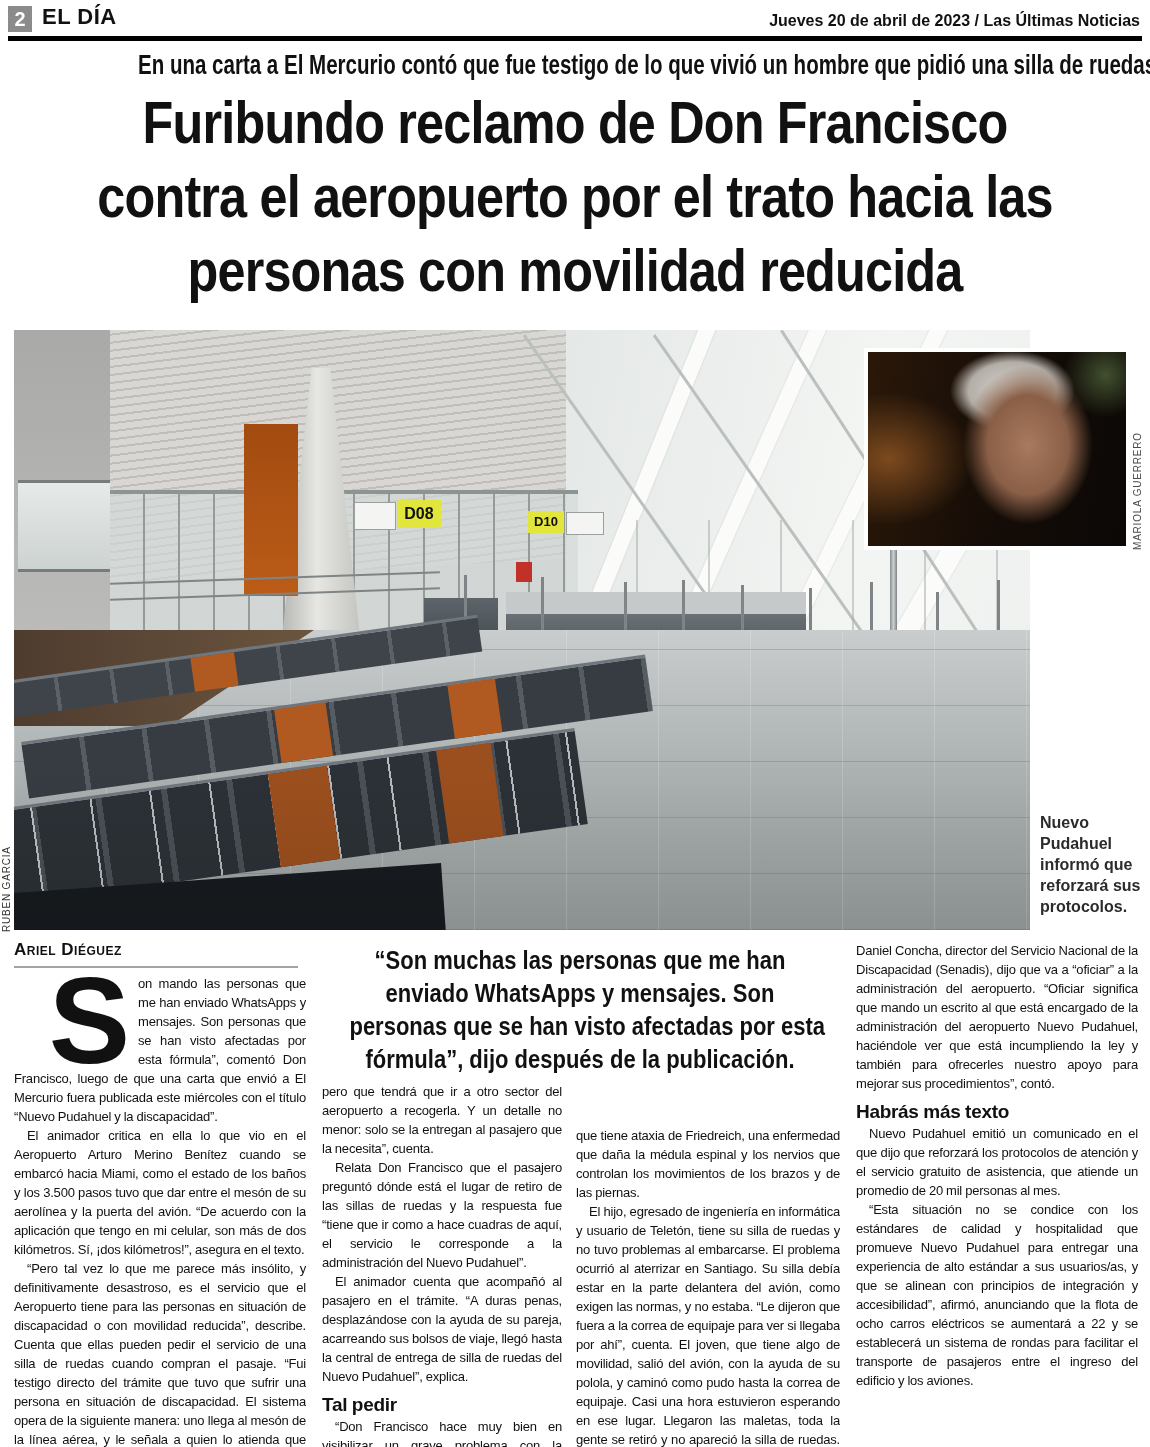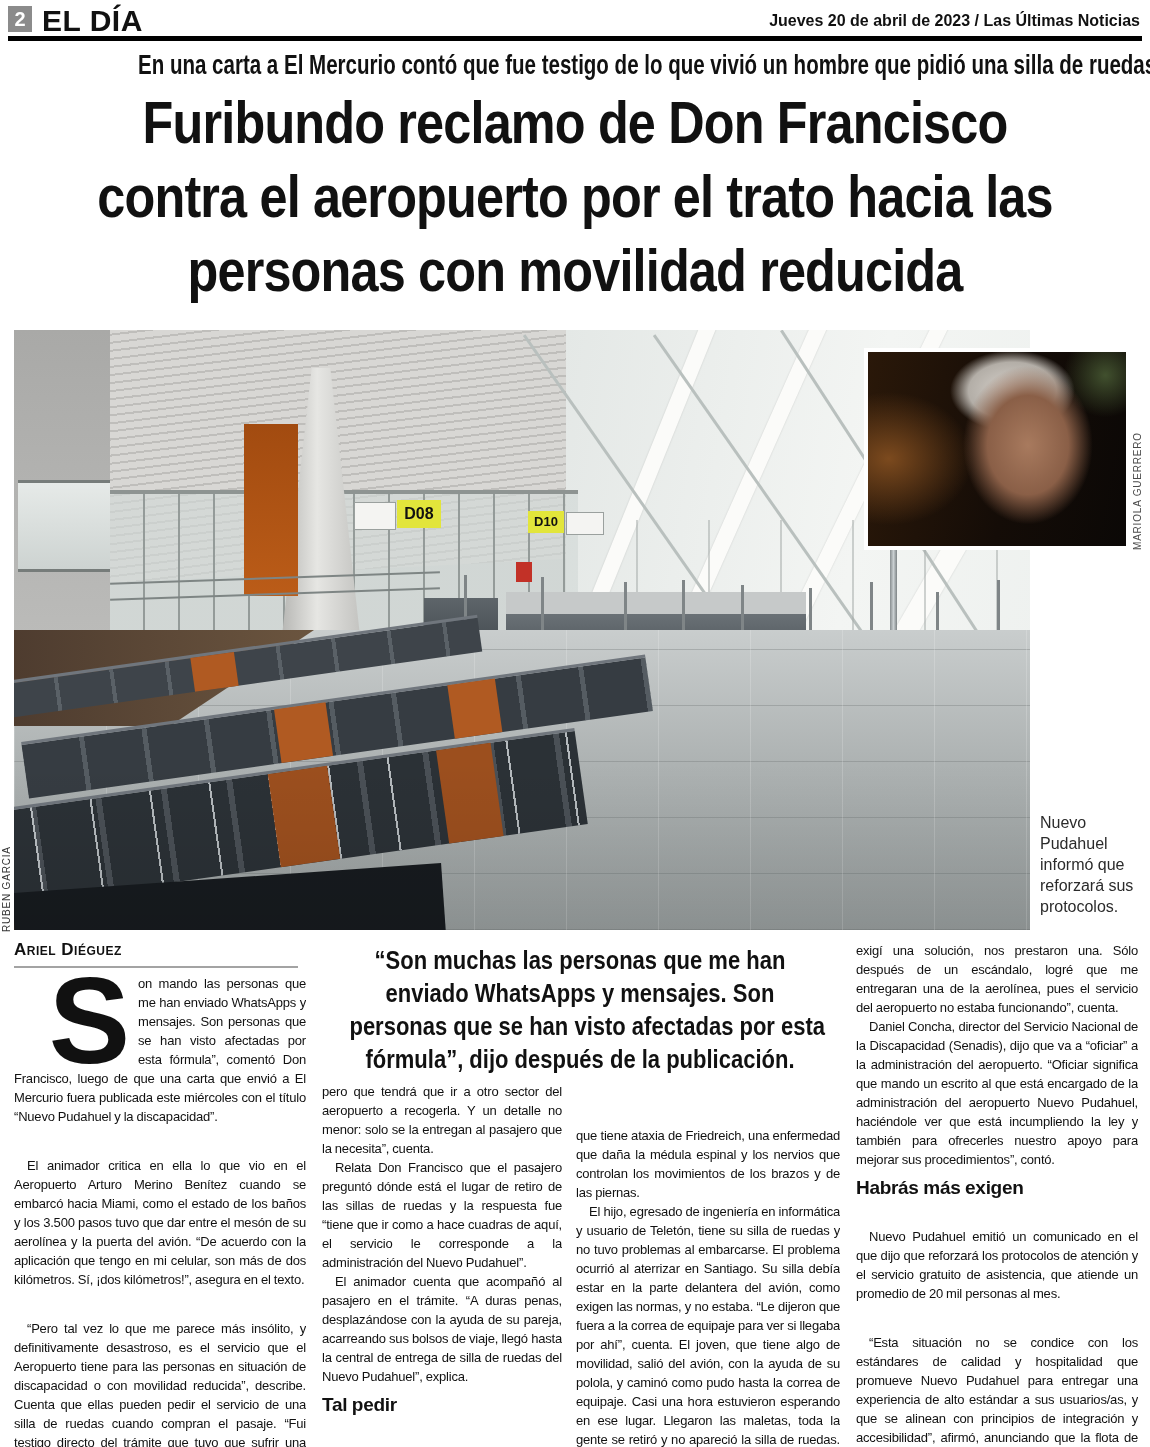--- a/index.html
+++ b/index.html
@@ -3,21 +3,21 @@
 <meta charset="utf-8">
 <style>
   html,body{margin:0;padding:0;background:#e8e8e8;}
   .page{position:relative;width:1150px;height:1447px;background:#fff;margin:0 auto;
         font-family:"Liberation Sans",sans-serif;color:#111;overflow:hidden;}
 
   
   .header{position:absolute;left:8px;right:8px;top:4px;height:32px;border-bottom:5px solid #000;}
   .pagenum{position:absolute;left:0;top:2px;width:24px;height:26px;background:#8b8b8b;color:#fff;
            font-weight:bold;font-size:20px;text-align:center;line-height:26px;}
-  .masthead{position:absolute;left:34px;top:0;font-weight:bold;font-size:30px;letter-spacing:.5px;}
+  .masthead{position:absolute;left:34px;top:0;font-weight:bold;font-size:22px;letter-spacing:.5px;}
   .dateline{position:absolute;right:2px;top:8px;font-weight:bold;font-size:16px;}
 
   
   .kicker{position:absolute;left:0;top:50px;width:1150px;text-align:center;font-weight:bold;
           font-size:27px;white-space:nowrap;transform:scaleX(.76);transform-origin:50% 0;}
   .headline{position:absolute;left:0;top:86px;width:1150px;text-align:center;font-weight:bold;
             font-size:60px;line-height:74px;letter-spacing:-1px;transform:scaleX(.84);transform-origin:50% 0;}
   .headline div{white-space:nowrap;}
 
   
@@ -84,21 +84,21 @@
            font-size:10px;letter-spacing:.8px;color:#4a4a4a;white-space:nowrap;}
   .caption{position:absolute;width:108px;font-size:16px;line-height:21px;color:#2b2b2b;}
 
   
   .byline{position:absolute;left:14px;top:940px;width:284px;font-variant:small-caps;font-weight:bold;
           font-size:17px;letter-spacing:.5px;border-bottom:2px solid #a3a3a3;padding-bottom:6px;}
   .col{position:absolute;font-size:13px;line-height:19px;text-align:justify;overflow:hidden;
        letter-spacing:-.2px;word-spacing:-.3px;hyphens:auto;}
   .col p{margin:0;}
   .col .plist p + p{text-indent:13px;}
-  .col .indent-first p{text-indent:13px;margin-top:30px;}
+  .col .indent-first p{text-indent:13px;}
   .col h3{font-size:19px;margin:9px 0 3px;letter-spacing:-.3px;text-align:left;}
   .col1{left:14px;top:974px;width:292px;height:473px;}
   .col2{left:322px;top:1082px;width:240px;height:365px;}
   .col3{left:576px;top:1126px;width:264px;height:365px;}
   .col4{left:856px;top:941px;width:282px;height:506px;}
   .dc{float:left;width:116px;height:90px;position:relative;margin:2px 8px 0 0;}
   .dc-s{position:absolute;right:0;top:-16px;font-size:122px;font-weight:bold;line-height:1;}
   .pullquote{position:absolute;left:318px;top:944px;width:524px;text-align:center;font-weight:bold;
              font-size:25px;line-height:33px;transform:scaleX(.88);transform-origin:50% 0;}
   .pullquote div{white-space:nowrap;}
@@ -178,21 +178,21 @@
       <div class="chip" style="left:300px;width:60px;background:#9c4f1e;"></div>
       <div class="chip" style="left:470px;width:55px;background:#9c4f1e;"></div>
     </div>
     <div class="shadowseats"></div>
     <div class="vig"></div>
   </div>
 
   <div class="inset"></div>
   <div class="vcredit" style="left:1132px;top:420px;height:130px;">MARIOLA GUERRERO</div>
   <div class="vcredit" style="left:1px;top:842px;height:90px;color:#333;">RUBEN GARCIA</div>
-  <div class="caption" style="left:1040px;top:812px;">Nuevo Pudahuel informó que reforzará sus protocolos.</div>
+  <div class="caption" style="left:1040px;top:812px;font-weight:bold;">Nuevo Pudahuel informó que reforzará sus protocolos.</div>
 
   <div class="byline">Ariel Diéguez</div>
 
   <div class="pullquote">
     <div>“Son muchas las personas que me han</div>
     <div>enviado WhatsApps y mensajes. Son</div>
     <div>personas que se han visto afectadas por esta</div>
     <div>fórmula”, dijo después de la publicación.</div>
   </div>
 
@@ -223,23 +223,22 @@
 
   <div class="col col3">
     <div class="plist">
         <p>que tiene ataxia de Friedreich, una enfermedad que daña la médula espinal y los nervios que controlan los movimientos de los brazos y de las piernas.</p>
         <p>El hijo, egresado de ingeniería en informática y usuario de Teletón, tiene su silla de ruedas y no tuvo problemas al embarcarse. El problema ocurrió al aterrizar en Santiago. Su silla debía estar en la parte delantera del avión, como exigen las normas, y no estaba. “Le dijeron que fuera a la correa de equipaje para ver si llegaba por ahí”, cuenta. El joven, que tiene algo de movilidad, salió del avión, con la ayuda de su polola, y caminó como pudo hasta la correa de equipaje. Casi una hora estuvieron esperando en ese lugar. Llegaron las maletas, toda la gente se retiró y no apareció la silla de ruedas. No la habían embarcado. “Mi hijo sufrió una crisis, un colapso, mezcla de rabia e impotencia por la nula respuesta. El personal del counter de equipaje de Latam nos dijo que no tenían sillas de ruedas. Luego de una discusión, subida de tono, en la cual les</p>
       </div>
   </div>
 
   <div class="col col4">
     <div class="plist">
-        <p>exigí una solución, nos prestaron una. Sólo después de un escándalo, logré que me entregaran una de la aerolínea, pues el servicio del aeropuerto no estaba funcionando”, cuenta.</p>
         <p>Daniel Concha, director del Servicio Nacional de la Discapacidad (Senadis), dijo que va a “oficiar” a la administración del aeropuerto. “Oficiar significa que mando un escrito al que está encargado de la administración del aeropuerto Nuevo Pudahuel, haciéndole ver que está incumpliendo la ley y también para ofrecerles nuestro apoyo para mejorar sus procedimientos”, contó.</p>
       </div>
-    <h3>Habrás más exigen</h3>
+    <h3>Habrás más texto</h3>
     <div class="indent-first">
         <p>Nuevo Pudahuel emitió un comunicado en el que dijo que reforzará los protocolos de atención y el servicio gratuito de asistencia, que atiende un promedio de 20 mil personas al mes.</p>
         <p>“Esta situación no se condice con los estándares de calidad y hospitalidad que promueve Nuevo Pudahuel para entregar una experiencia de alto estándar a sus usuarios/as, y que se alinean con principios de integración y accesibilidad”, afirmó, anunciando que la flota de ocho carros eléctricos se aumentará a 22 y se establecerá un sistema de rondas para facilitar el transporte de pasajeros entre el ingreso del edificio y los aviones.</p>
       </div>
   </div>
 
 </div>
 
 </body></html>

